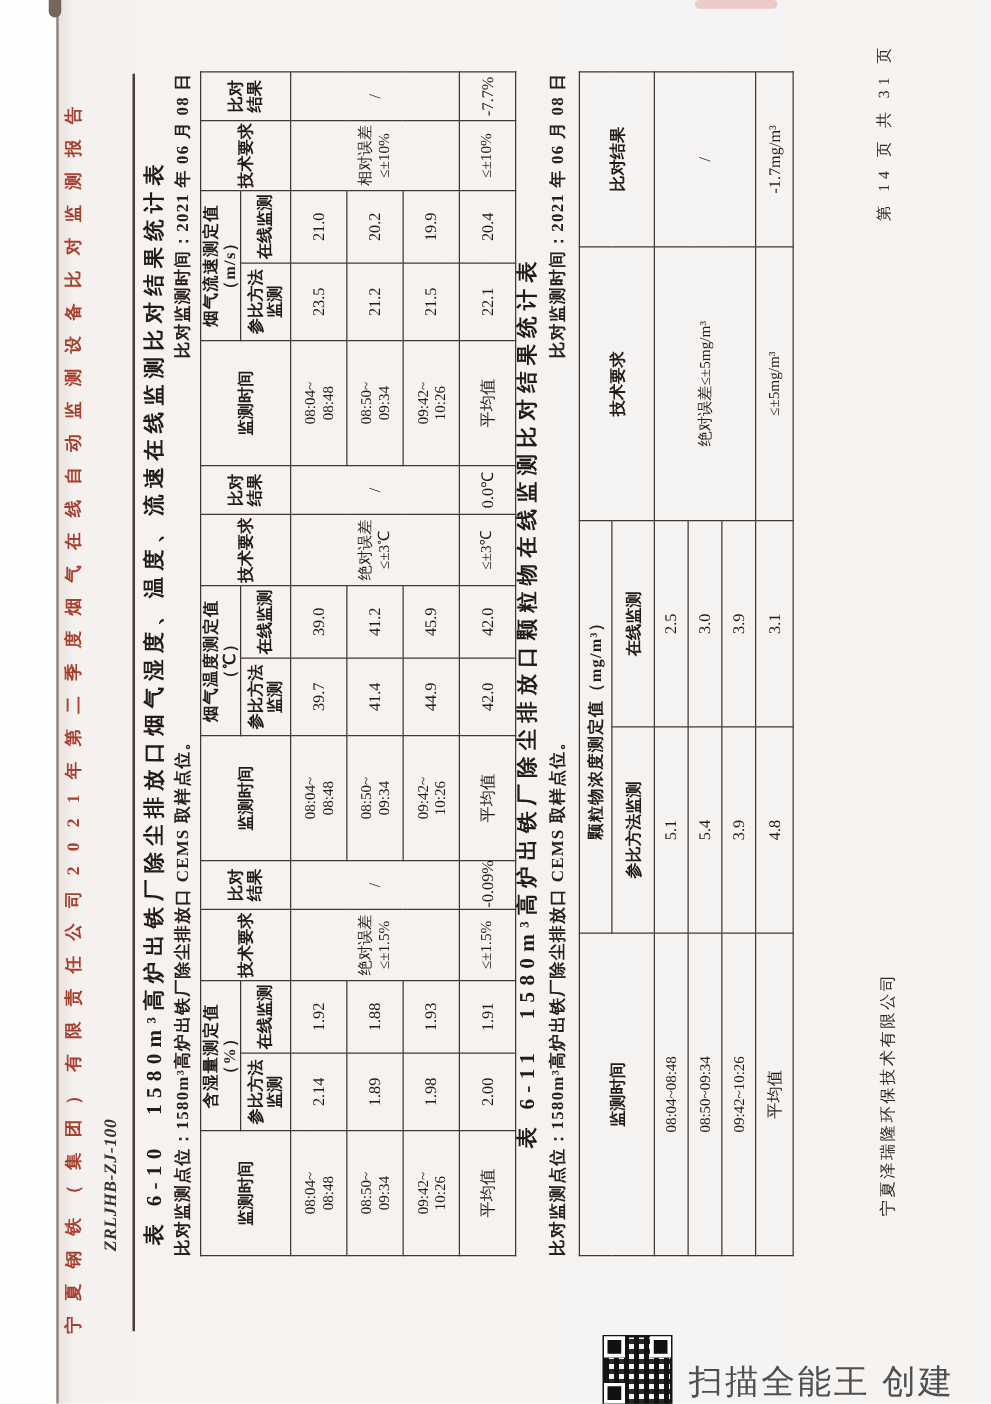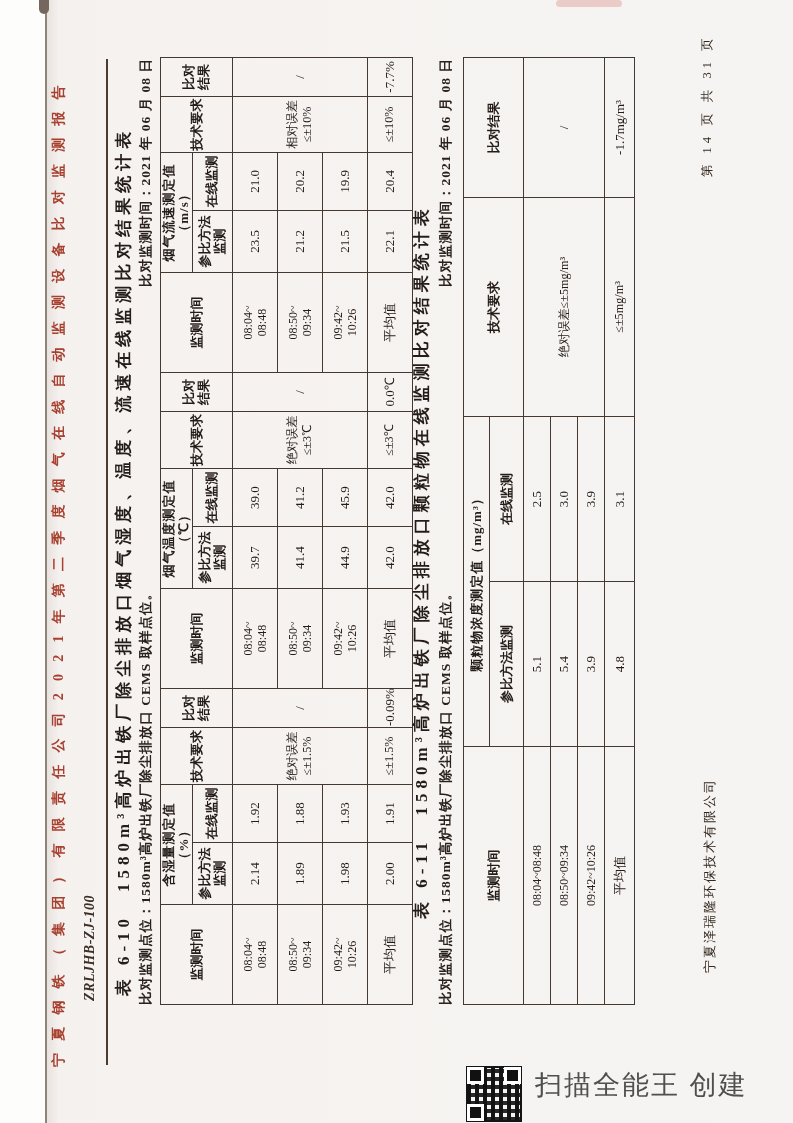--- a/index.html
+++ b/index.html
@@ -62,21 +62,21 @@
   .t th,.t td{border:1.5px solid #453830;padding:0 1px;vertical-align:middle;line-height:1.18;}
   .t th{font-weight:bold;font-size:13px;}
   .t .gname{letter-spacing:1px;}
   .tm{font-size:12px;}
   .req{font-size:12.2px;}
   #t1 .gr{height:24px} #t1 .sh{height:40px} #t1 .dr{height:45px}
   #t2 .gr{height:26px} #t2 .sh{height:34px} #t2 .dr{height:27px} #t2 .ar{height:30px}
   .footer-company{position:absolute;left:150px;top:701px;font-size:13px;letter-spacing:2px;color:#33281f;}
   .footer-page{position:absolute;left:946px;top:699px;font-size:12.5px;letter-spacing:4px;white-space:nowrap;color:#33281f;}
   
-  .watermark{position:absolute;left:467px;top:1067px;height:56px;display:flex;align-items:flex-start;}
+  .watermark{position:absolute;left:483px;top:1067px;height:56px;display:flex;align-items:flex-end;}
   .qr{
     width:54px;height:54px;position:relative;flex:0 0 auto;
     background:
       repeating-linear-gradient(0deg,rgba(17,17,17,.9) 0 4px,transparent 4px 8px),
       repeating-linear-gradient(90deg,#141414 0 4px,#f2f2f2 4px 8px);
     outline:2px solid #141414;outline-offset:-1px;
   }
   .qr i{
     position:absolute;width:17px;height:17px;background:#111;
     box-shadow:inset 0 0 0 3px #fff, inset 0 0 0 6px #111;

